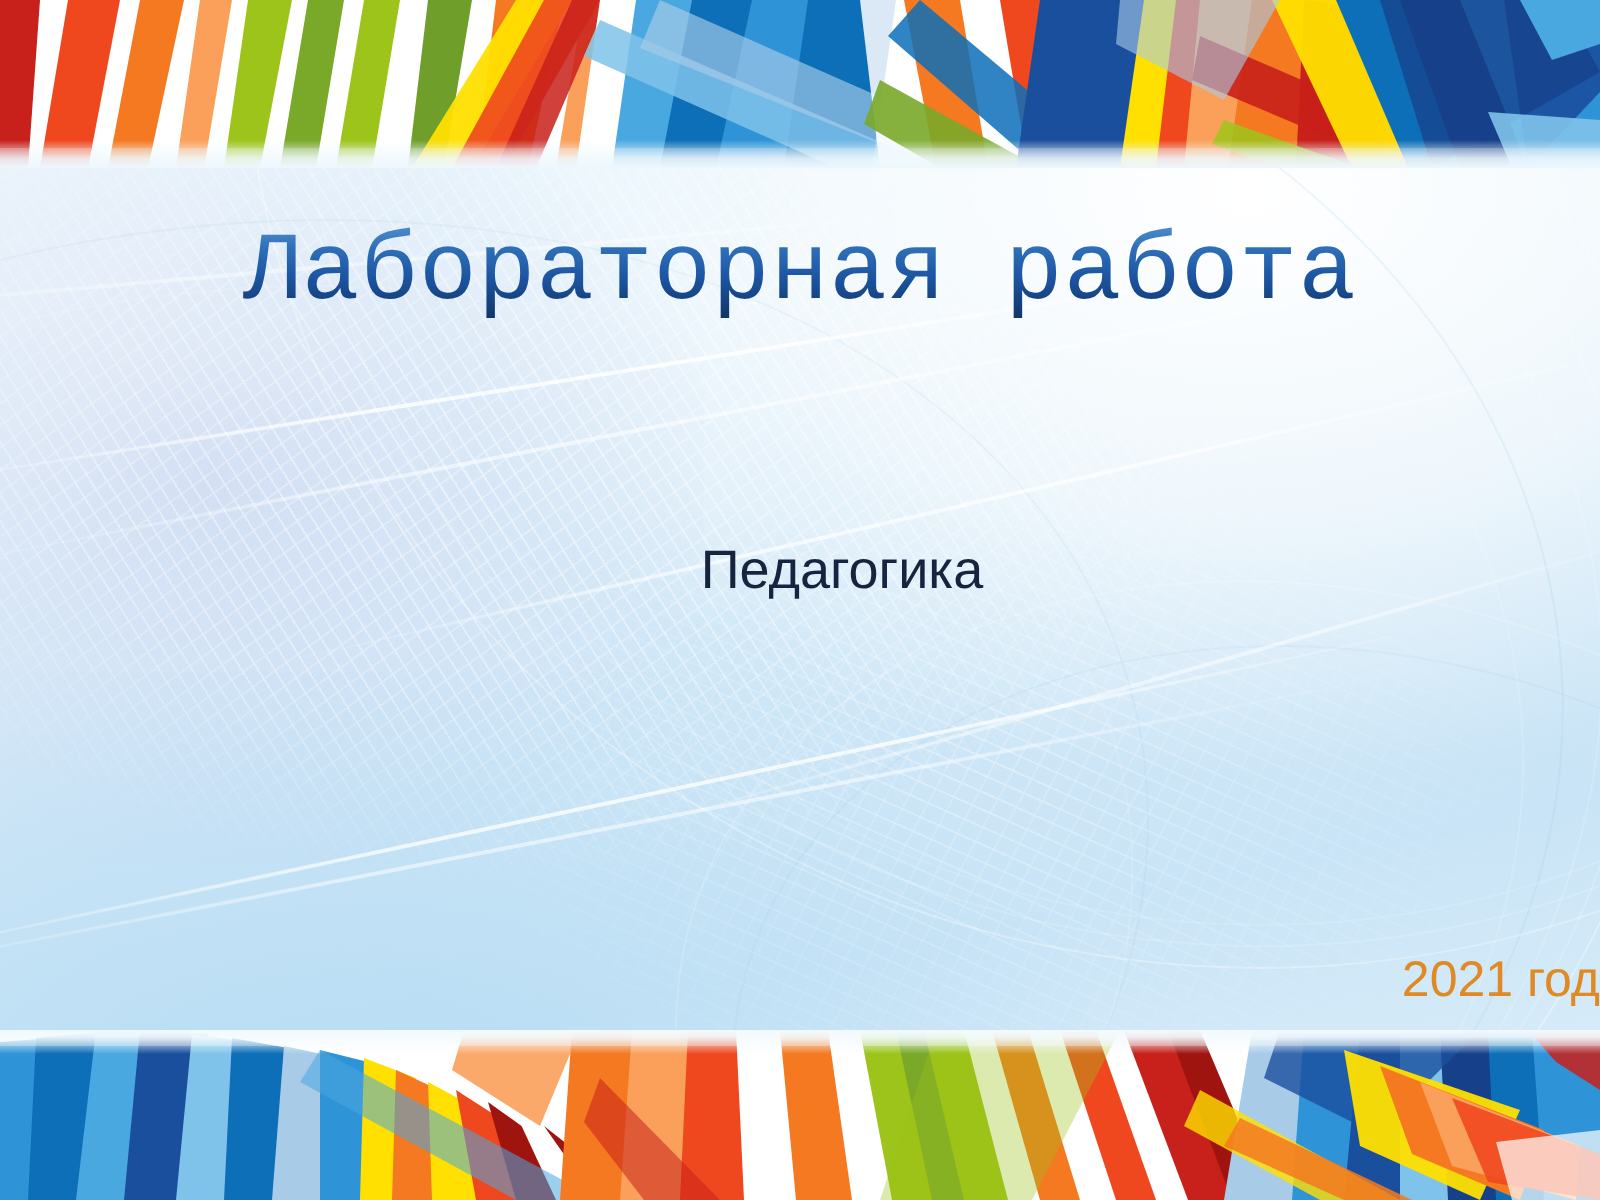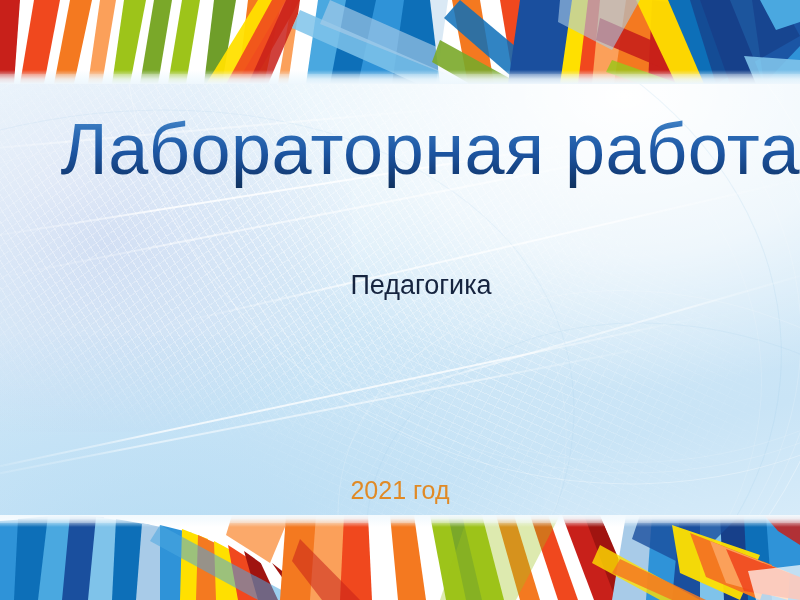--- a/index.html
+++ b/index.html
@@ -132,30 +132,31 @@
     background: linear-gradient(to top, rgba(243,250,254,0) 0%, rgba(243,250,254,0.9) 70%, #f3fafe 100%);
     pointer-events: none;
   }
 
   
   .title {
     position: absolute;
     left: 0;
     right: 0;
     top: 112px;
-    text-align: right;
-    font-size: 72px;
+    text-align: center;
+    font-size: 48px;
     line-height: 1.05;
     font-weight: 400;
     letter-spacing: 0.5px;
     white-space: nowrap;
     background: linear-gradient(to bottom, #4f8fce 0%, #2f6fb8 24%, #1d56a3 52%, #15417f 78%, #10325f 100%);
     -webkit-background-clip: text;
     background-clip: text;
     color: transparent;
+    font-family: Liberation Mono, monospace;
     -webkit-text-fill-color: transparent;
   }
 
   .subtitle {
     position: absolute;
     left: 0;
     right: 0;
     top: 271px;
     text-align: center;
     font-size: 27px;
@@ -163,21 +164,21 @@
     font-weight: 400;
     color: #16243f;
     margin-left: 42px;
   }
 
   .year {
     position: absolute;
     left: 0;
     right: 0;
     top: 477px;
-    text-align: center;
+    text-align: right;
     font-size: 25px;
     line-height: 1.1;
     font-weight: 400;
     color: #e08a26;
   }
 </style>
 </head>
 <body>
 
 <div class="slide">

